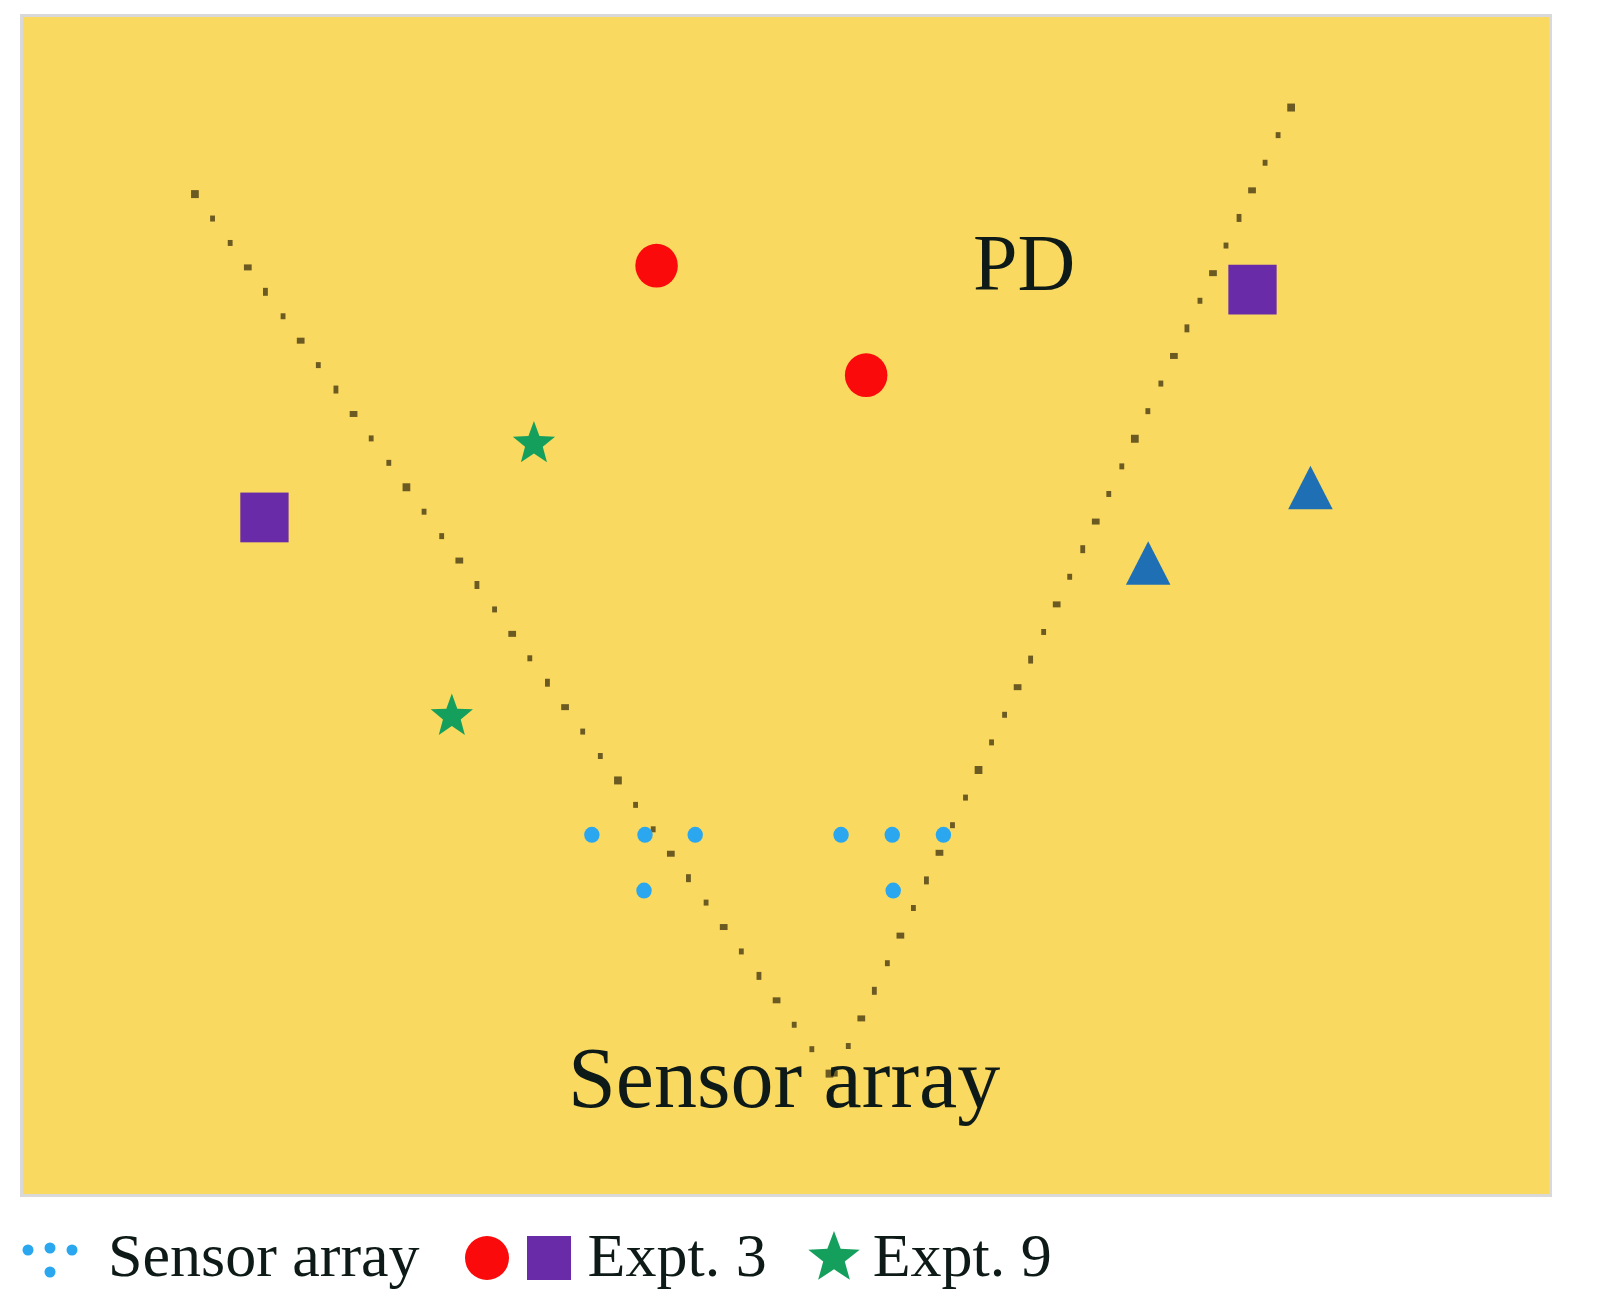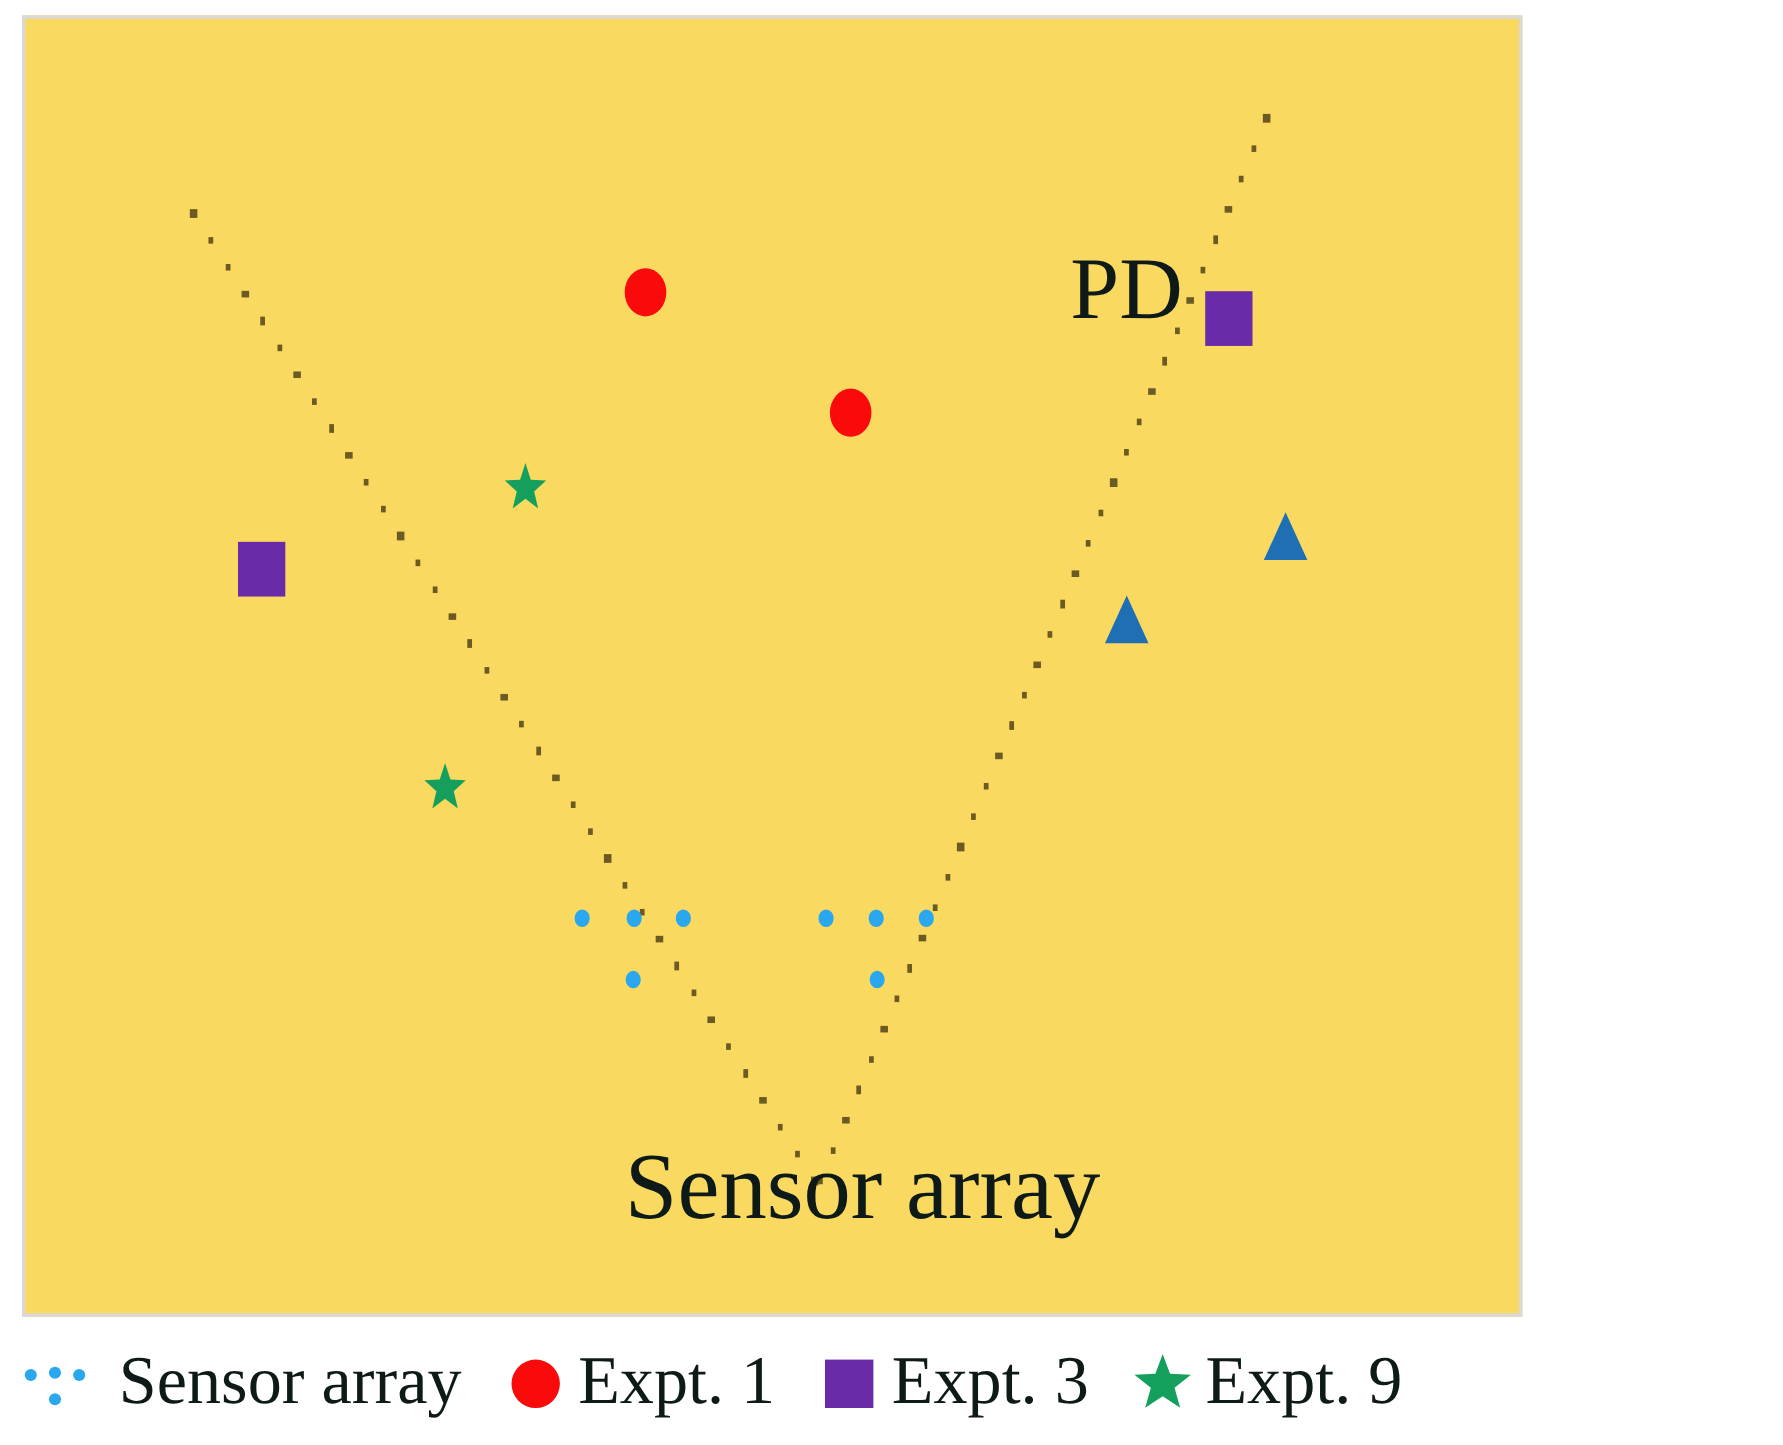--- a/index.html
+++ b/index.html
@@ -20,21 +20,21 @@
     width: 1621px;
     height: 1314px;
     background: #ffffff;
   }
 
   
   #panel {
     position: absolute;
     left: 20px;
     top: 14px;
-    width: 1364px;
+    width: 1532px;
     height: 1183px;
     background: #fad960;
     border: 3px solid #d9d9d9;
   }
 
   #plot {
     position: absolute;
     left: 0;
     top: 0;
     width: 100%;
@@ -227,21 +227,20 @@
           </svg>
         </div>
         <span class="legend-text">Sensor array</span>
       </div>
       <div class="legend-item">
         <div class="legend-marker" style="width: 62px;">
           <svg width="74" height="74" viewBox="0 0 74 74">
             <circle cx="37" cy="38" r="22" fill="#fa0a0a"></circle>
           </svg>
         </div>
-        <span class="legend-text">Expt. 1</span>
       </div>
       <div class="legend-item">
         <div class="legend-marker" style="width: 62px;">
           <svg width="74" height="74" viewBox="0 0 74 74">
             <rect x="15" y="16" width="44" height="44" fill="#6a2ba8"></rect>
           </svg>
         </div>
         <span class="legend-text">Expt. 3</span>
       </div>
       <div class="legend-item">

